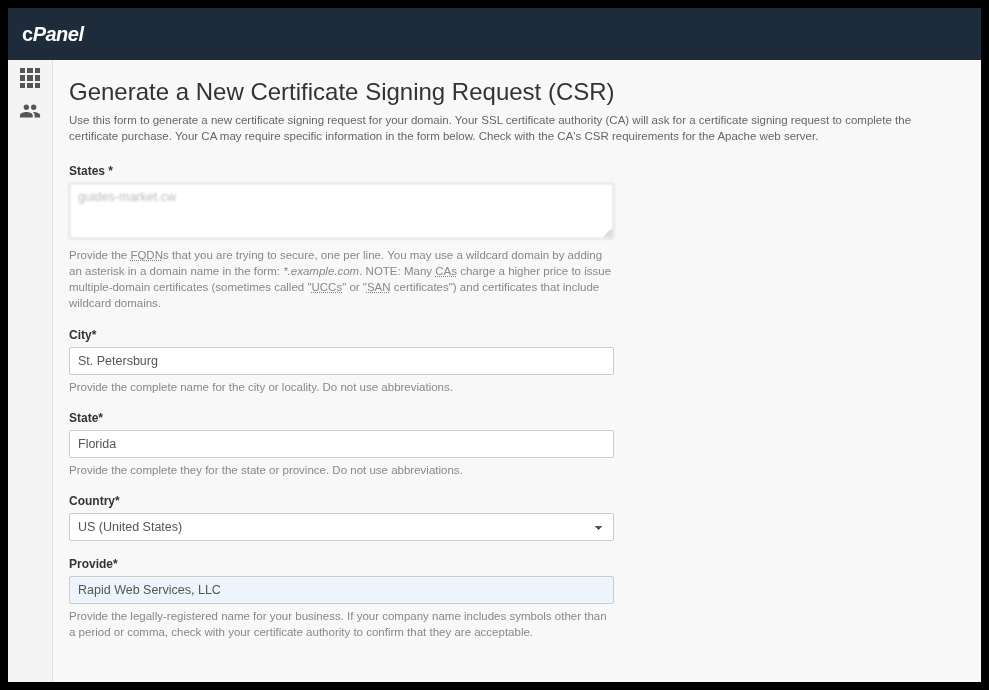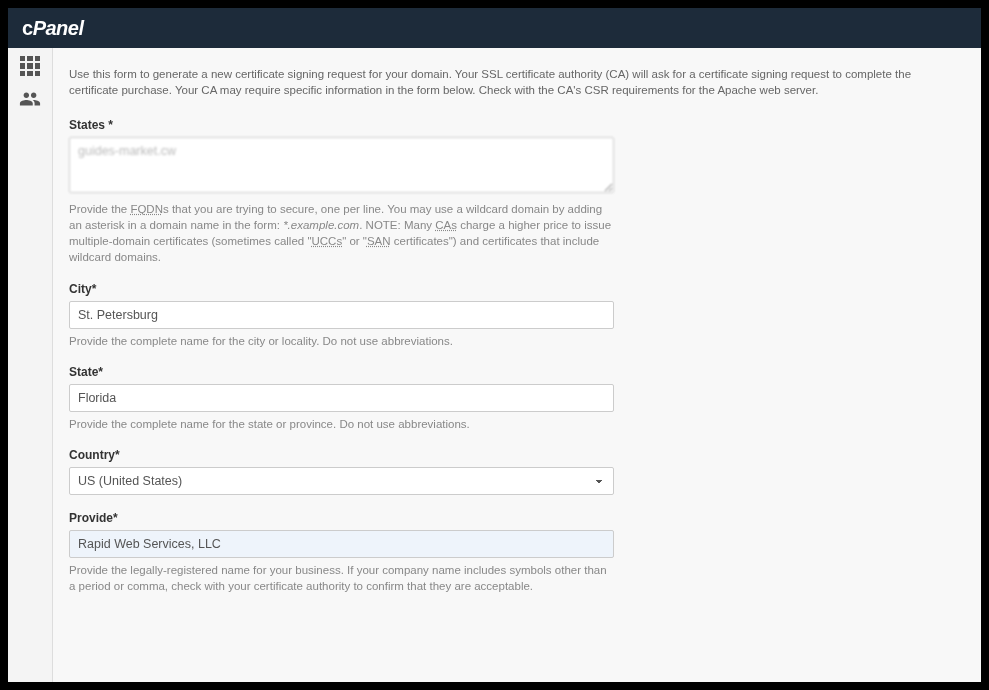--- a/index.html
+++ b/index.html
@@ -12,21 +12,21 @@
     }
     .frame {
       background: #f8f8f8;
       margin: 8px;
       width: 973px;
       height: 674px;
       overflow: hidden;
     }
     .header {
       background: #1d2b3a;
-      height: 40px;
+      height: 52px;
       display: flex;
       align-items: center;
       padding: 0 14px;
     }
     .logo {
       color: #fff;
       font-style: italic;
       font-weight: bold;
       font-size: 20px;
       letter-spacing: -0.5px;
@@ -135,41 +135,42 @@
           <span></span>
           <span></span>
       </div>
       <div class="people-icon">
         <svg viewBox="0 0 24 24">
             <path d="M16 11c1.66 0 3-1.34 3-3s-1.34-3-3-3-3 1.34-3 3 1.34 3 3 3zm-8 0c1.66 0 3-1.34 3-3S9.66 5 8 5 5 6.34 5 8s1.34 3 3 3zm0 2c-2.33 0-7 1.17-7 3.5V19h14v-2.5C15 14.17 10.33 13 8 13zm8 0c-.29 0-.62.02-.97.05 1.16.84 1.97 1.97 1.97 3.45V19h6v-2.5c0-2.33-4.67-3.5-7-3.5z"></path>
           </svg>
       </div>
     </div>
     <div class="content">
+      <h1>Generate a New Certificate Signing Request (CSR)</h1>
       <p class="intro">Use this form to generate a new certificate signing request for your domain. Your SSL certificate authority (CA) will ask for a certificate signing request to complete the certificate purchase. Your CA may require specific information in the form below. Check with the CA's CSR requirements for the Apache web server.</p>
 
 
       <div class="form-group">
         <label class="form-label">States *</label>
         <textarea class="form-textarea" style="">guides-market.cw</textarea>
         <p class="help-text">
           <span>Provide the </span><span class="abbr">FQDN</span><span>s that you are trying to secure, one per line. You may use a wildcard domain by adding an asterisk in a domain name in the form: </span><em>*.example.com</em><span>. NOTE: Many </span><span class="abbr">CAs</span><span> charge a higher price to issue multiple-domain certificates (sometimes called "</span><span class="abbr">UCCs</span><span>" or "</span><span class="abbr">SAN</span><span> certificates") and certificates that include wildcard domains.</span>
         </p>
       </div>
 
       <div class="form-group">
         <label class="form-label">City*</label>
         <input class="form-control" value="St. Petersburg" style="">
         <p class="help-text">Provide the complete name for the city or locality. Do not use abbreviations.</p>
       </div>
 
       <div class="form-group">
         <label class="form-label">State*</label>
         <input class="form-control" value="Florida" style="">
-        <p class="help-text">Provide the complete name for the state or province. Do not use abbreviations.</p>
+        <p class="help-text">Provide the complete they for the state or province. Do not use abbreviations.</p>
       </div>
 
       <div class="form-group">
         <label class="form-label">Country*</label>
         <select class="form-select">
           <option>US (United States)</option>
         </select>
       </div>
 
       <div class="form-group">

